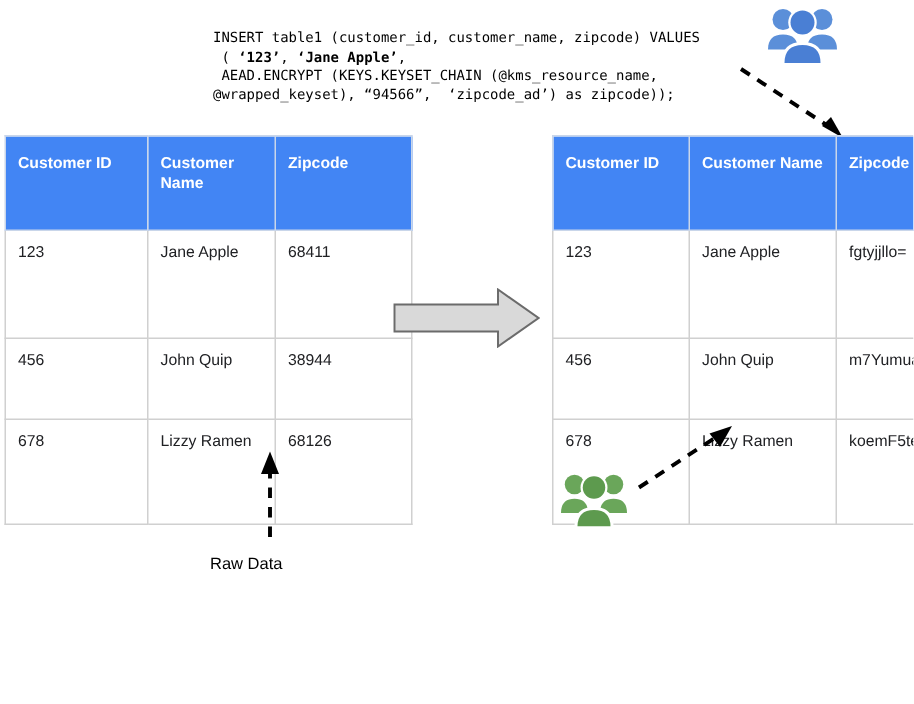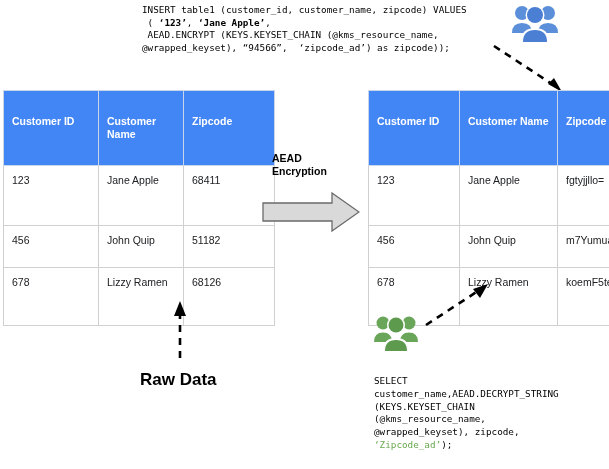--- a/index.html
+++ b/index.html
@@ -23,21 +23,21 @@
     position: absolute;
     font-family: "DejaVu Sans Mono", monospace;
     font-size: 9.3px;
     line-height: 12.6px;
     color: #000000;
     white-space: pre;
     letter-spacing: 0px;
   }
   #insert-stmt {
     left: 142px;
-    top: 4px;
+    top: 20px;
   }
   #select-stmt {
     left: 374px;
     top: 375px;
     line-height: 12.8px;
   }
   .code b { font-weight: bold; }
   .str-green { color: #6aa84f; }
 
   
@@ -47,31 +47,31 @@
     table-layout: fixed;
     background: #ffffff;
   }
   .data-table th {
     background: #4285f4;
     color: #ffffff;
     font-size: 10.5px;
     font-weight: bold;
     text-align: left;
     vertical-align: top;
-    padding: 24px 7px 8px 8px;
+    padding: 12px 7px 8px 8px;
     border: 1px solid #c9d6ea;
     line-height: 12.5px;
   }
   .data-table td {
     color: #202124;
     font-size: 10.5px;
     font-weight: normal;
     text-align: left;
     vertical-align: top;
-    padding: 8px 7px 12px 8px;
+    padding: 8px 7px 24px 8px;
     border: 1px solid #d0d0d0;
     line-height: 12.5px;
   }
   
   #table-raw { left: 3px; top: 90px; width: 223px; }
   #table-raw th:nth-child(1), #table-raw td:nth-child(1) { width: 79px; }
   #table-raw th:nth-child(2), #table-raw td:nth-child(2) { width: 69px; }
   #table-raw th:nth-child(3), #table-raw td:nth-child(3) { width: 75px; }
   #table-raw thead th { height: 42px; }
   #table-raw tbody tr:nth-child(1) td { height: 39px; }
@@ -117,22 +117,22 @@
   
   .dashed-arrow { position: absolute; }
   #arrow-insert { left: 490px; top: 42px; width: 80px; height: 52px; }
   #arrow-raw    { left: 160px; top: 300px; width: 40px; height: 62px; }
   #arrow-select { left: 420px; top: 283px; width: 70px; height: 46px; }
 
   #raw-data-label {
     position: absolute;
     left: 140px;
     top: 370px;
-    font-size: 17px;
-    font-weight: bold;
+    font-size: 11px;
+    font-weight: normal;
     color: #000000;
     white-space: nowrap;
   }
 </style>
 </head>
 <body>
 
 <div id="canvas">
 
   <div class="code" id="insert-stmt"><span>INSERT table1 (customer_id, customer_name, zipcode) VALUES</span>
@@ -170,32 +170,30 @@
     </thead>
     <tbody>
       <tr>
         <td>123</td>
         <td>Jane Apple</td>
         <td>68411</td>
       </tr>
       <tr>
         <td>456</td>
         <td>John Quip</td>
-        <td>51182</td>
+        <td>38944</td>
       </tr>
       <tr>
         <td>678</td>
         <td>Lizzy Ramen</td>
         <td>68126</td>
       </tr>
     </tbody>
   </table>
 
-  <div id="aead-label">AEAD
-Encryption</div>
   <div id="block-arrow">
     <svg viewBox="0 0 98 40" width="98" height="40" aria-hidden="true">
       <polygon points="1,11 70,11 70,1 97,20 70,39 70,29 1,29" fill="#d9d9d9" stroke="#6b6b6b" stroke-width="1.3" stroke-linejoin="miter"></polygon>
     </svg>
   </div>
 
   <table class="data-table" id="table-encrypted">
     <thead>
       <tr>
         <th>Customer ID</th>
@@ -243,20 +241,14 @@
     </svg>
   </div>
 
   <div class="dashed-arrow" id="arrow-select">
     <svg viewBox="0 0 70 46" width="70" height="46" aria-hidden="true">
       <line x1="6" y1="42" x2="58" y2="8" stroke="#000" stroke-width="2.6" stroke-dasharray="7,6"></line>
       <polygon points="68,1 53,6 60,15" fill="#000"></polygon>
     </svg>
   </div>
 
-  <div class="code" id="select-stmt"><span>SELECT</span>
-<span>customer_name,AEAD.DECRYPT_STRING</span>
-<span>(KEYS.KEYSET_CHAIN</span>
-<span>(@kms_resource_name,</span>
-<span>@wrapped_keyset), zipcode,</span>
-<span class="str-green">‘Zipcode_ad’</span><span>);</span></div>
 
 </div>
 
 </body></html>

